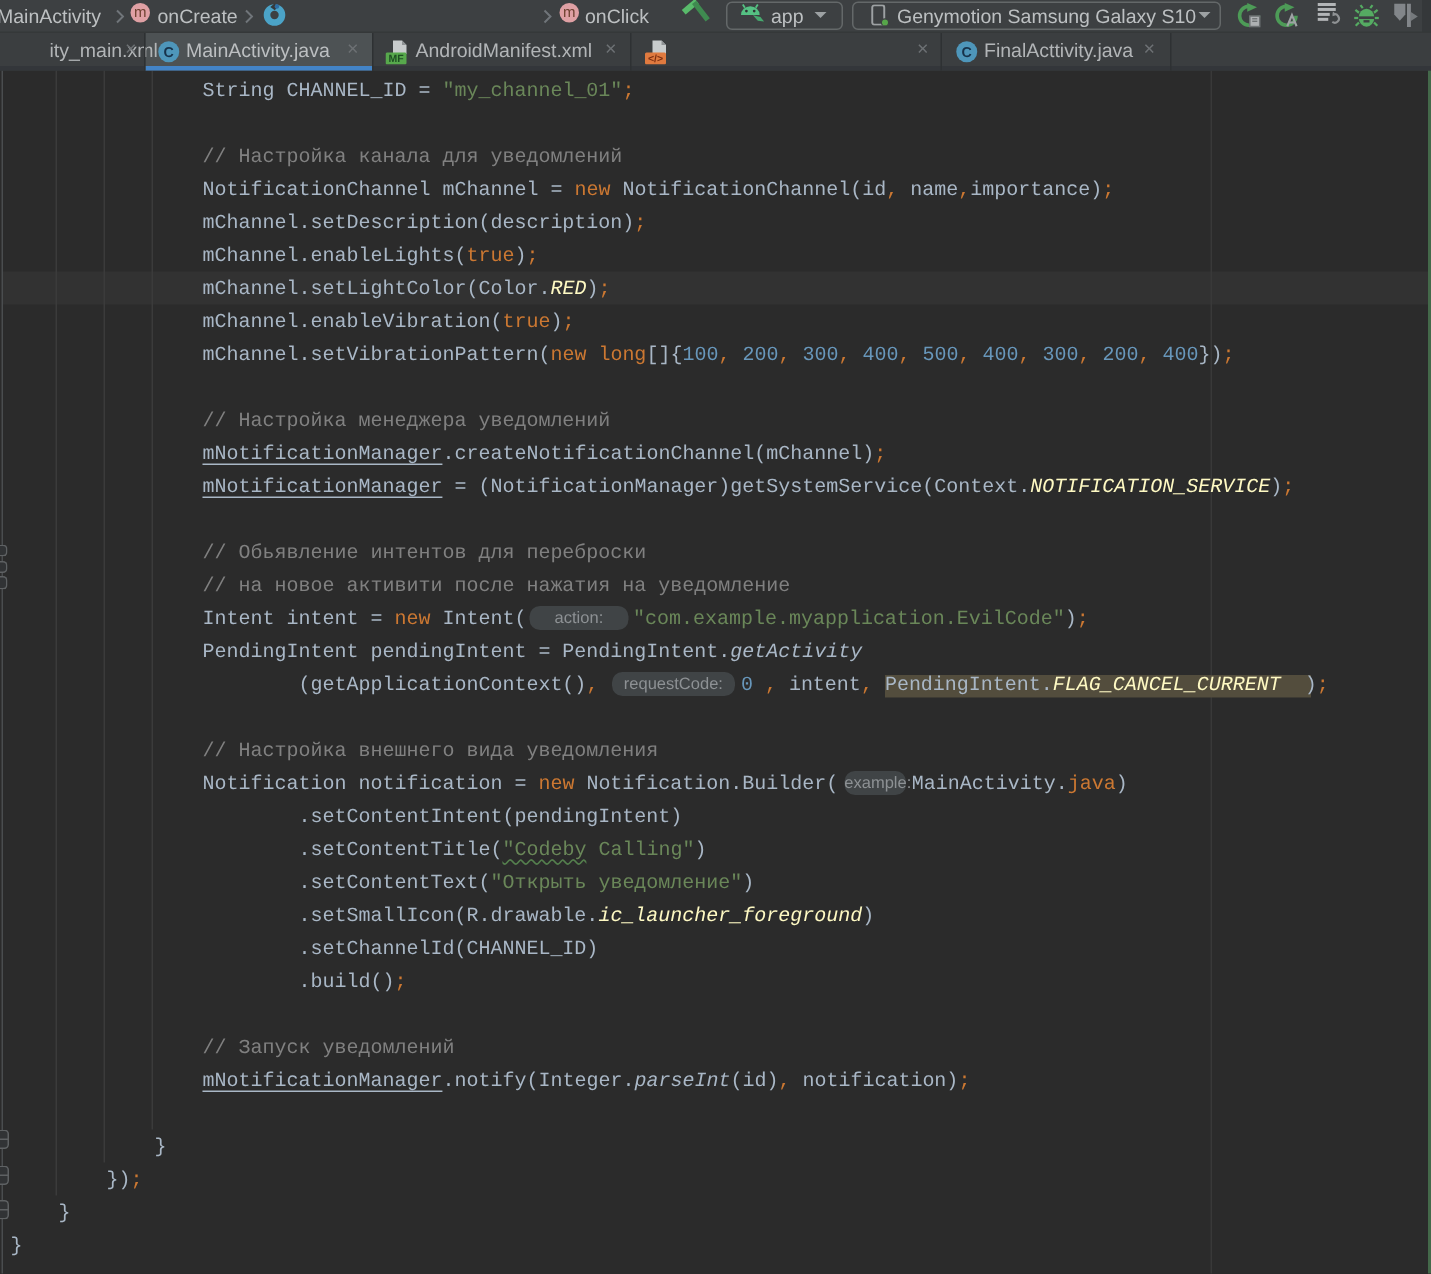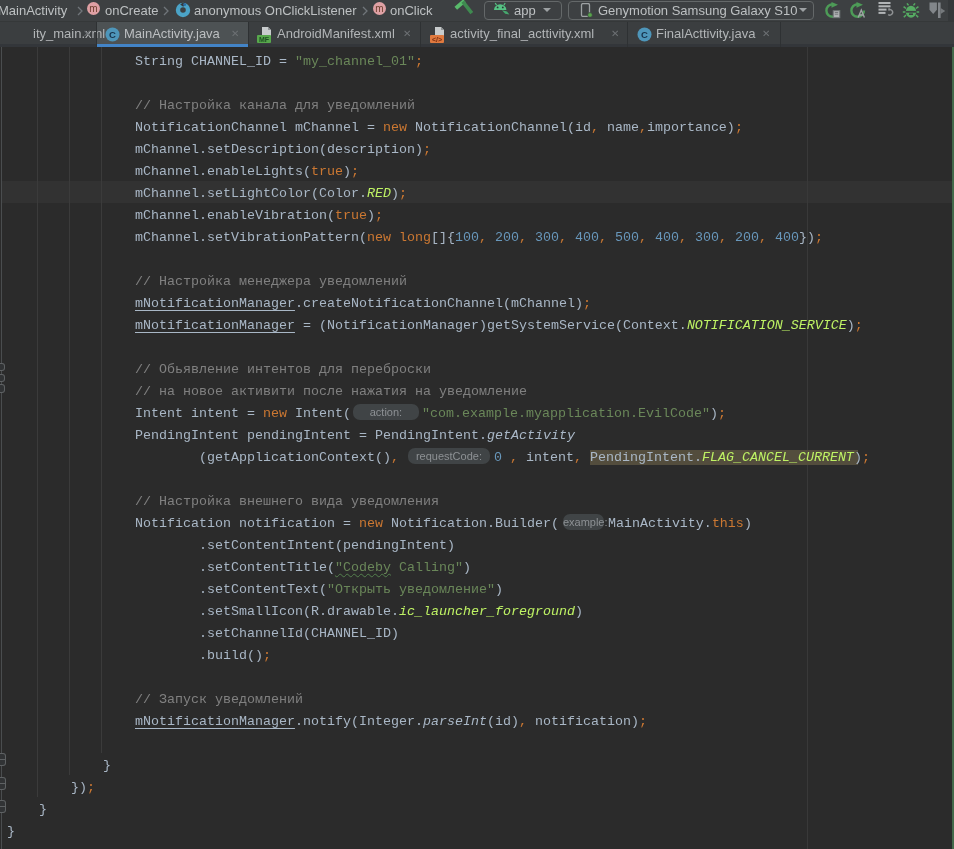--- a/index.html
+++ b/index.html
@@ -25,27 +25,27 @@
 
 #ed { position:absolute; top:47px; left:0; width:954px; height:802px; background:#2b2b2b; }
 #cur { position:absolute; left:2px; top:181px; width:952px; height:22px; background:#323232; }
 .vg { position:absolute; width:1px; background:#3b3b3b; }
 .ln { position:absolute; left:7px; height:22px; line-height:22px; white-space:pre;
   font-family:"Liberation Mono",monospace; font-size:13.333px; color:#a9b7c6; }
 .k { color:#cc7832; }
 .s { color:#6a8759; }
 .c { color:#808080; }
 .n { color:#6897bb; }
-.i { color:#bef264; font-style:italic; }
+.i { color:#fef9c3; font-style:italic; }
 .im { font-style:italic;margin-top:27px; }
 .u { text-decoration:underline; text-underline-offset:3px; }
 .sq { text-decoration:underline wavy #54804d; text-decoration-skip-ink:none; text-underline-offset:2px; text-decoration-thickness:1px; }
 .hint { display:inline-block; height:16px; line-height:16px; vertical-align:1px; background:#404446; border-radius:7px;
   color:#8d9194; font-size:11px; font-family:"Liberation Sans",sans-serif; text-align:center; }
-.hl { background:#534d3d; padding-right:4px; margin-right:-4px; }
+.hl { background:#534d3d; padding-right:20px; margin-right:-4px; }
 .gut { position:absolute; border:1px solid #5e6163; border-left:none; border-radius:0 3px 3px 0; background:#313335; }
 </style>
 </head>
 <body>
 <div id="app">
 
 <div id="ed"></div>
 <div id="cur"></div>
 <div class="vg" style="left:1px; top:47px; height:802px; background:#4a4d4f;"></div>
 <div class="vg" style="left:37px; top:47px; height:750px;"></div>
@@ -64,21 +64,21 @@
 <div class="ln" style="top:227px">                mChannel.setVibrationPattern(<span class="k">new</span> <span class="k">long</span>[]{<span class="n">100</span><span class="k">,</span> <span class="n">200</span><span class="k">,</span> <span class="n">300</span><span class="k">,</span> <span class="n">400</span><span class="k">,</span> <span class="n">500</span><span class="k">,</span> <span class="n">400</span><span class="k">,</span> <span class="n">300</span><span class="k">,</span> <span class="n">200</span><span class="k">,</span> <span class="n">400</span>})<span class="k">;</span></div>
 <div class="ln" style="top:271px"><span class="c">                // Настройка менеджера уведомлений</span></div>
 <div class="ln" style="top:293px">                <span class="u">mNotificationManager</span>.createNotificationChannel(mChannel)<span class="k">;</span></div>
 <div class="ln" style="top:315px">                <span class="u">mNotificationManager</span> = (NotificationManager)getSystemService(Context.<span class="i">NOTIFICATION_SERVICE</span>)<span class="k">;</span></div>
 <div class="ln" style="top:359px"><span class="c">                // Обьявление интентов для переброски</span></div>
 <div class="ln" style="top:381px"><span class="c">                // на новое активити после нажатия на уведомление</span></div>
 <div class="ln" style="top:403px">                Intent intent = <span class="k">new</span> Intent(<span class="hint" style="margin-left:2px;width:66px;margin-right:3px;">action:</span><span class="s">"com.example.myapplication.EvilCode"</span>)<span class="k">;</span></div>
 <div class="ln" style="top:425px">                PendingIntent pendingIntent = PendingIntent.<span class="im">getActivity</span></div>
 <div class="ln" style="top:447px">                        (getApplicationContext()<span class="k">,</span> <span class="hint" style="margin-left:1px;width:82px;margin-right:4px;">requestCode:</span><span class="n">0</span> <span class="k">,</span> intent<span class="k">,</span> <span class="hl">PendingIntent.<span class="i">FLAG_CANCEL_CURRENT</span></span>)<span class="k">;</span></div>
 <div class="ln" style="top:491px"><span class="c">                // Настройка внешнего вида уведомления</span></div>
-<div class="ln" style="top:513px">                Notification notification = <span class="k">new</span> Notification.Builder(<span class="hint" style="margin-left:4px;width:41px;margin-right:4px;">example:</span>MainActivity.<span class="k">this</span>)</div>
+<div class="ln" style="top:513px">                Notification notification = <span class="k">new</span> Notification.Builder(<span class="hint" style="margin-left:4px;width:41px;margin-right:4px;">example:</span>MainActivity.<span class="k">java</span>)</div>
 <div class="ln" style="top:535px">                        .setContentIntent(pendingIntent)</div>
 <div class="ln" style="top:557px">                        .setContentTitle(<span class="s"><span class="sq">"Codeby</span> Calling"</span>)</div>
 <div class="ln" style="top:579px">                        .setContentText(<span class="s">"Открыть уведомление"</span>)</div>
 <div class="ln" style="top:601px">                        .setSmallIcon(R.drawable.<span class="i">ic_launcher_foreground</span>)</div>
 <div class="ln" style="top:623px">                        .setChannelId(CHANNEL_ID)</div>
 <div class="ln" style="top:645px">                        .build()<span class="k">;</span></div>
 <div class="ln" style="top:689px"><span class="c">                // Запуск уведомлений</span></div>
 <div class="ln" style="top:711px">                <span class="u">mNotificationManager</span>.notify(Integer.<span class="im">parseInt</span>(id)<span class="k">,</span> notification)<span class="k">;</span></div>
 <div class="ln" style="top:755px">            }</div>
 <div class="ln" style="top:777px">        })<span class="k">;</span></div>
@@ -106,21 +106,20 @@
   <div class="bc" style="left:105px;">onCreate</div>
   <svg class="chev" style="left:163px;" viewBox="0 0 6 10">
         <polyline points="1,1 5,5 1,9" fill="none" stroke="#70757a" stroke-width="1.3"></polyline>
       </svg>
 
   <svg style="position:absolute;left:175px;top:2px;" width="16" height="16" viewBox="0 0 16 16">
     <circle cx="8" cy="8" r="5" fill="none" stroke="#4ba3c7" stroke-width="4.4"></circle>
     <path d="M5.2 2.6 L8 0.4 L10.4 2.2 L8.2 4.8 Z" fill="#35393b"></path>
     <circle cx="9.6" cy="2.4" r="1.5" fill="#2e6da3"></circle>
   </svg>
-  <div class="bc" style="left:194px;">anonymous OnClickListener</div>
   <svg class="chev" style="left:362px;" viewBox="0 0 6 10">
         <polyline points="1,1 5,5 1,9" fill="none" stroke="#70757a" stroke-width="1.3"></polyline>
       </svg>
   <div class="mico" style="left:373px;">m</div>
   <div class="bc" style="left:390px;">onClick</div>
 
   <svg style="position:absolute;left:452px;top:0px;" width="22" height="18" viewBox="0 0 22 18">
     <line x1="3.8" y1="8.2" x2="12.5" y2="0.8" stroke="#59bb6b" stroke-width="4"></line>
     <line x1="10.8" y1="1.6" x2="19.8" y2="13.2" stroke="#3f8a50" stroke-width="3.6"></line>
   </svg>
@@ -215,21 +214,20 @@
   <div class="tabtxt" style="left:277px;">AndroidManifest.xml</div>
   <div class="tx" style="left:403px;">✕</div>
   <div class="tabsep" style="left:420px;"></div>
 
   <svg style="position:absolute;left:430px;top:4px;" width="16" height="17" viewBox="0 0 16 17">
     <path d="M5 1 h6 l3 3 v6 h-9 z" fill="#c8cccd"></path>
     <path d="M11 1 l3 3 h-3 z" fill="#8f9395"></path>
     <rect x="0" y="9" width="14" height="8" rx="1" fill="#e07a3f"></rect>
     <text x="7" y="15.5" font-size="7" font-weight="bold" fill="#7a2d10" text-anchor="middle" font-family="Liberation Sans">&lt;/&gt;</text>
   </svg>
-  <div class="tabtxt" style="left:450px;">activity_final_acttivity.xml</div>
   <div class="tx" style="left:611px;">✕</div>
   <div class="tabsep" style="left:627px;"></div>
 
   <svg style="position:absolute;left:637px;top:5px;" width="15" height="15" viewBox="0 0 15 15">
     <circle cx="7.5" cy="7.5" r="7" fill="#4e96ba"></circle>
     <text x="7.5" y="11" font-size="9.5" font-weight="bold" fill="#17324a" text-anchor="middle" font-family="Liberation Sans">C</text>
   </svg>
   <div class="tabtxt" style="left:656px;">FinalActtivity.java</div>
   <div class="tx" style="left:762px;">✕</div>
   <div class="tabsep" style="left:780px;"></div>

